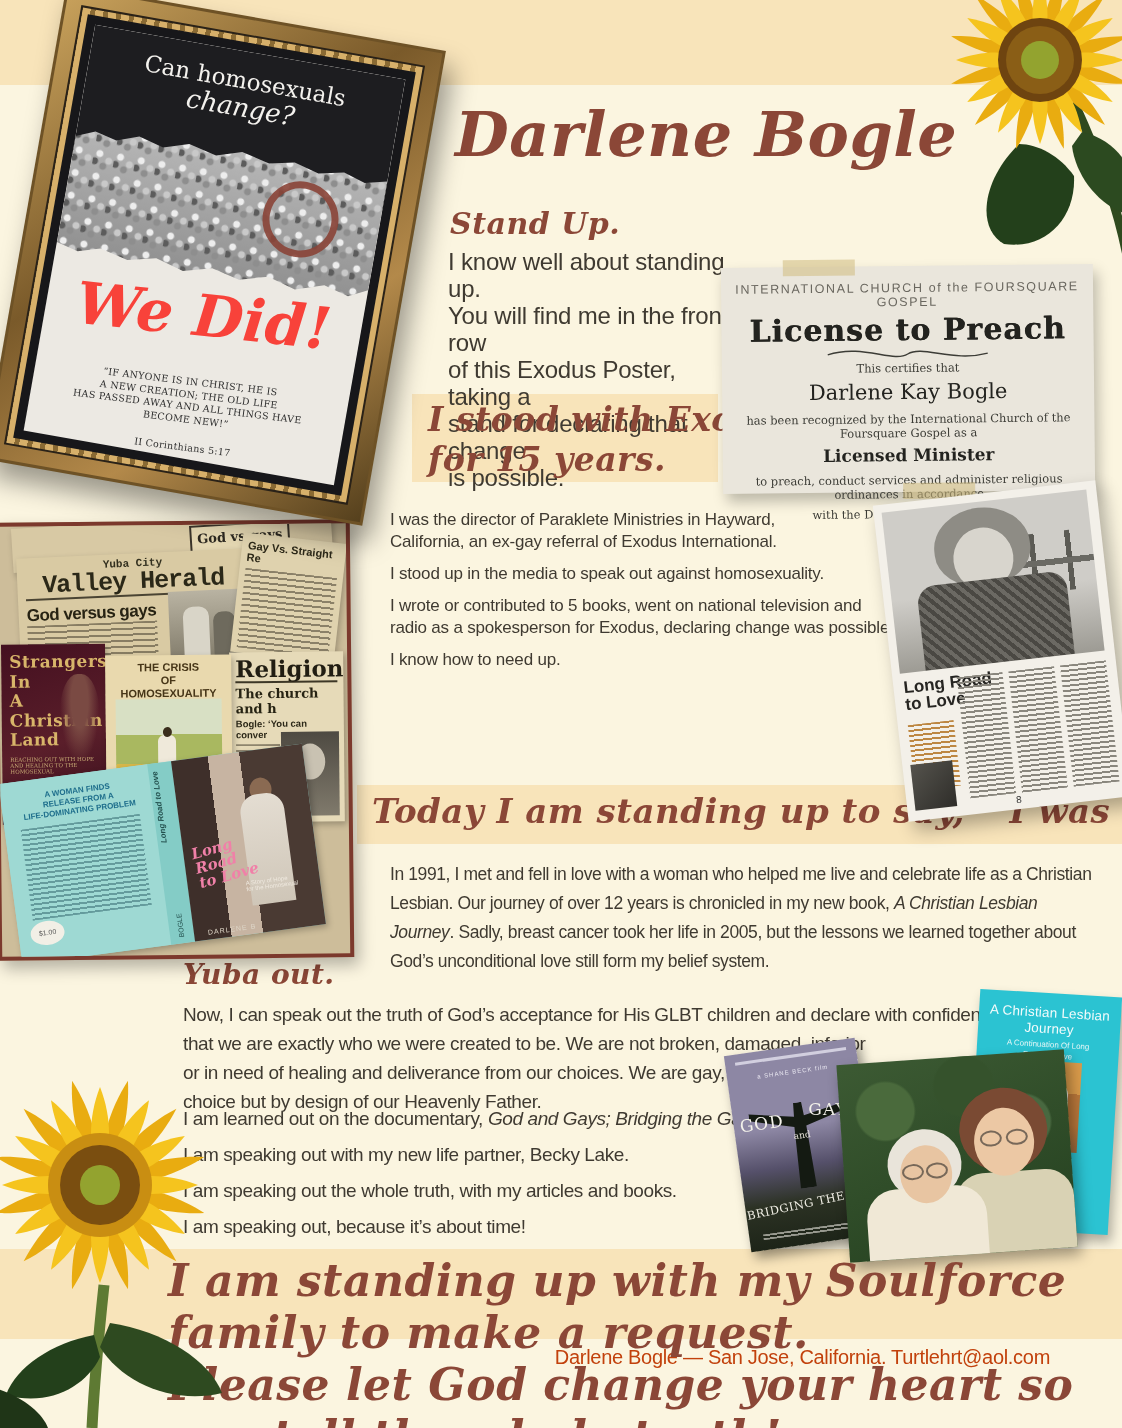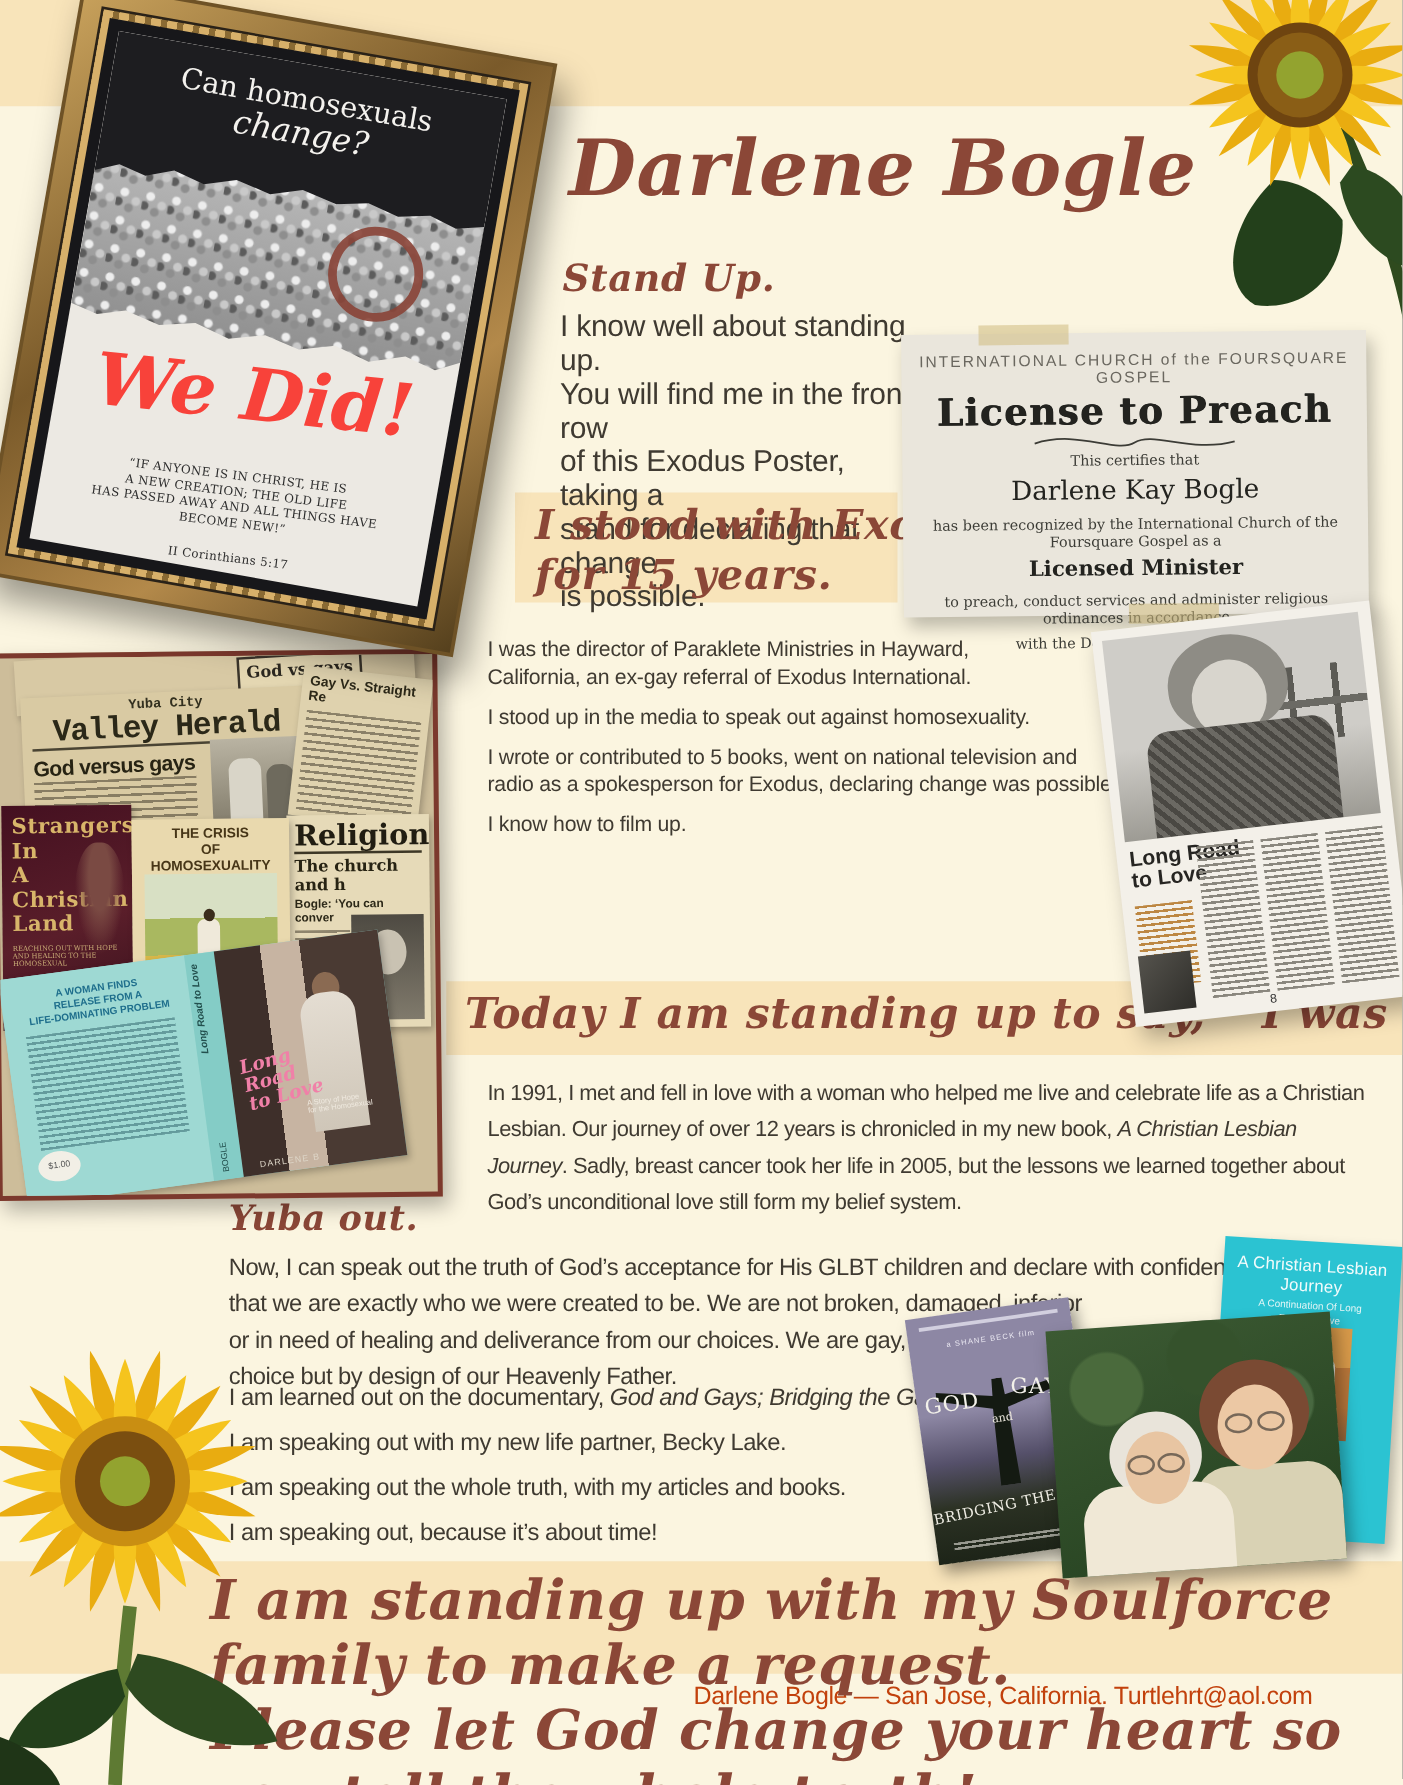--- a/index.html
+++ b/index.html
@@ -293,21 +293,21 @@
     <div class="cert-sm mt8">to preach, conduct services and administer religious ordinances in accordance</div>
     <div class="cert-sm mt6">with the Declaration of Faith as s</div>
   </div>
 
   <div class="body-txt foursquare">
     <p>I was the director of Paraklete Ministries in Hayward,
 California, an ex-gay referral of Exodus International.</p>
     <p>I stood up in the media to speak out against homosexuality.</p>
     <p>I wrote or contributed to 5 books, went on national television and
 radio as a spokesperson for Exodus, declaring change was possible.</p>
-    <p>I know how to film up.</p>
+    <p>I know how to need up.</p>
   </div>
 
   <div class="article">
     <div class="art-photo">
       <div class="art-bridge"></div>
       <div class="art-hair"></div>
       <div class="art-face"></div>
       <div class="art-body"></div>
     </div>
     <div class="art-head">Long Road

